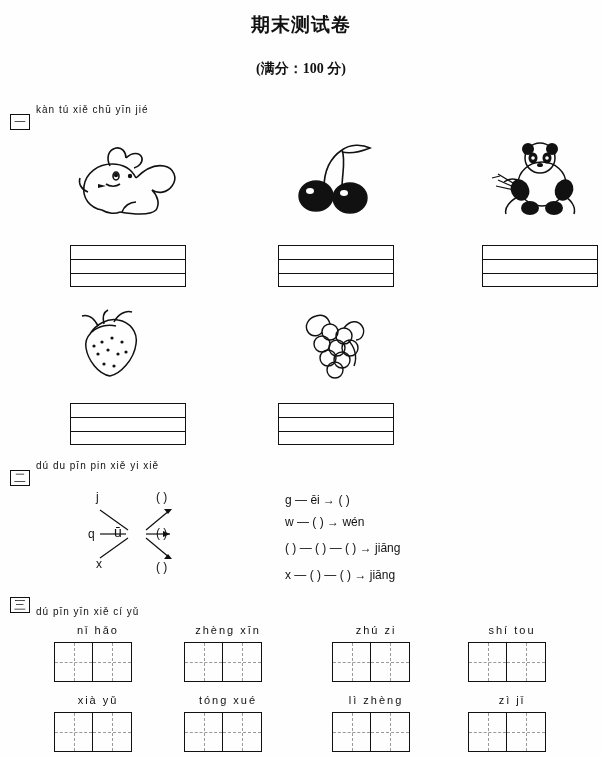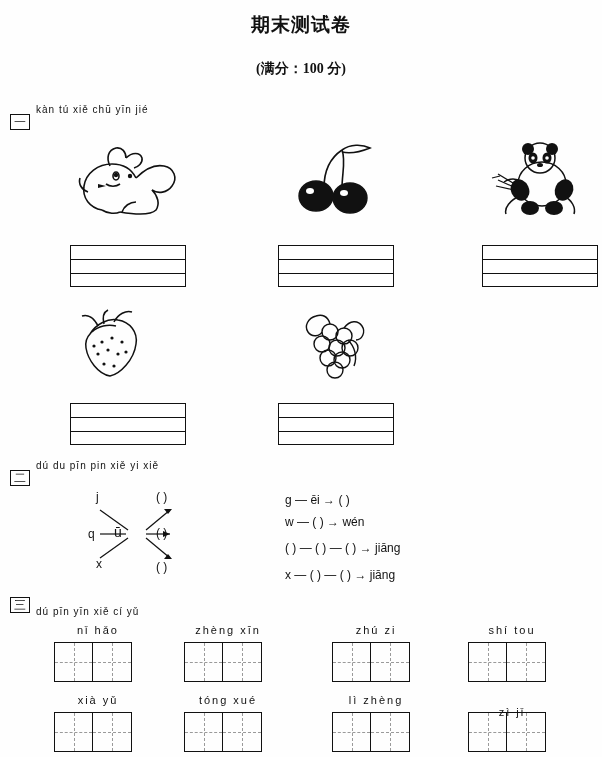--- a/index.html
+++ b/index.html
@@ -356,21 +356,21 @@
     <div class="cell"></div>
   </div>
   <div class="tzg" style="left:468px;top:630px;">
     <div class="cell"></div>
     <div class="cell"></div>
   </div>
 
   <div class="word-label" style="left:52px;top:682px;width:92px;">xià  yǔ</div>
   <div class="word-label" style="left:182px;top:682px;width:92px;">tóng  xué</div>
   <div class="word-label" style="left:330px;top:682px;width:92px;">lì  zhèng</div>
-  <div class="word-label" style="left:466px;top:682px;width:92px;margin-top:12px;">zì  jǐ</div>
+  <div class="word-label" style="left:466px;top:682px;width:92px;">zì  jǐ</div>
 
   <div class="tzg" style="left:54px;top:700px;">
     <div class="cell"></div>
     <div class="cell"></div>
   </div>
   <div class="tzg" style="left:184px;top:700px;">
     <div class="cell"></div>
     <div class="cell"></div>
   </div>
   <div class="tzg" style="left:332px;top:700px;">

